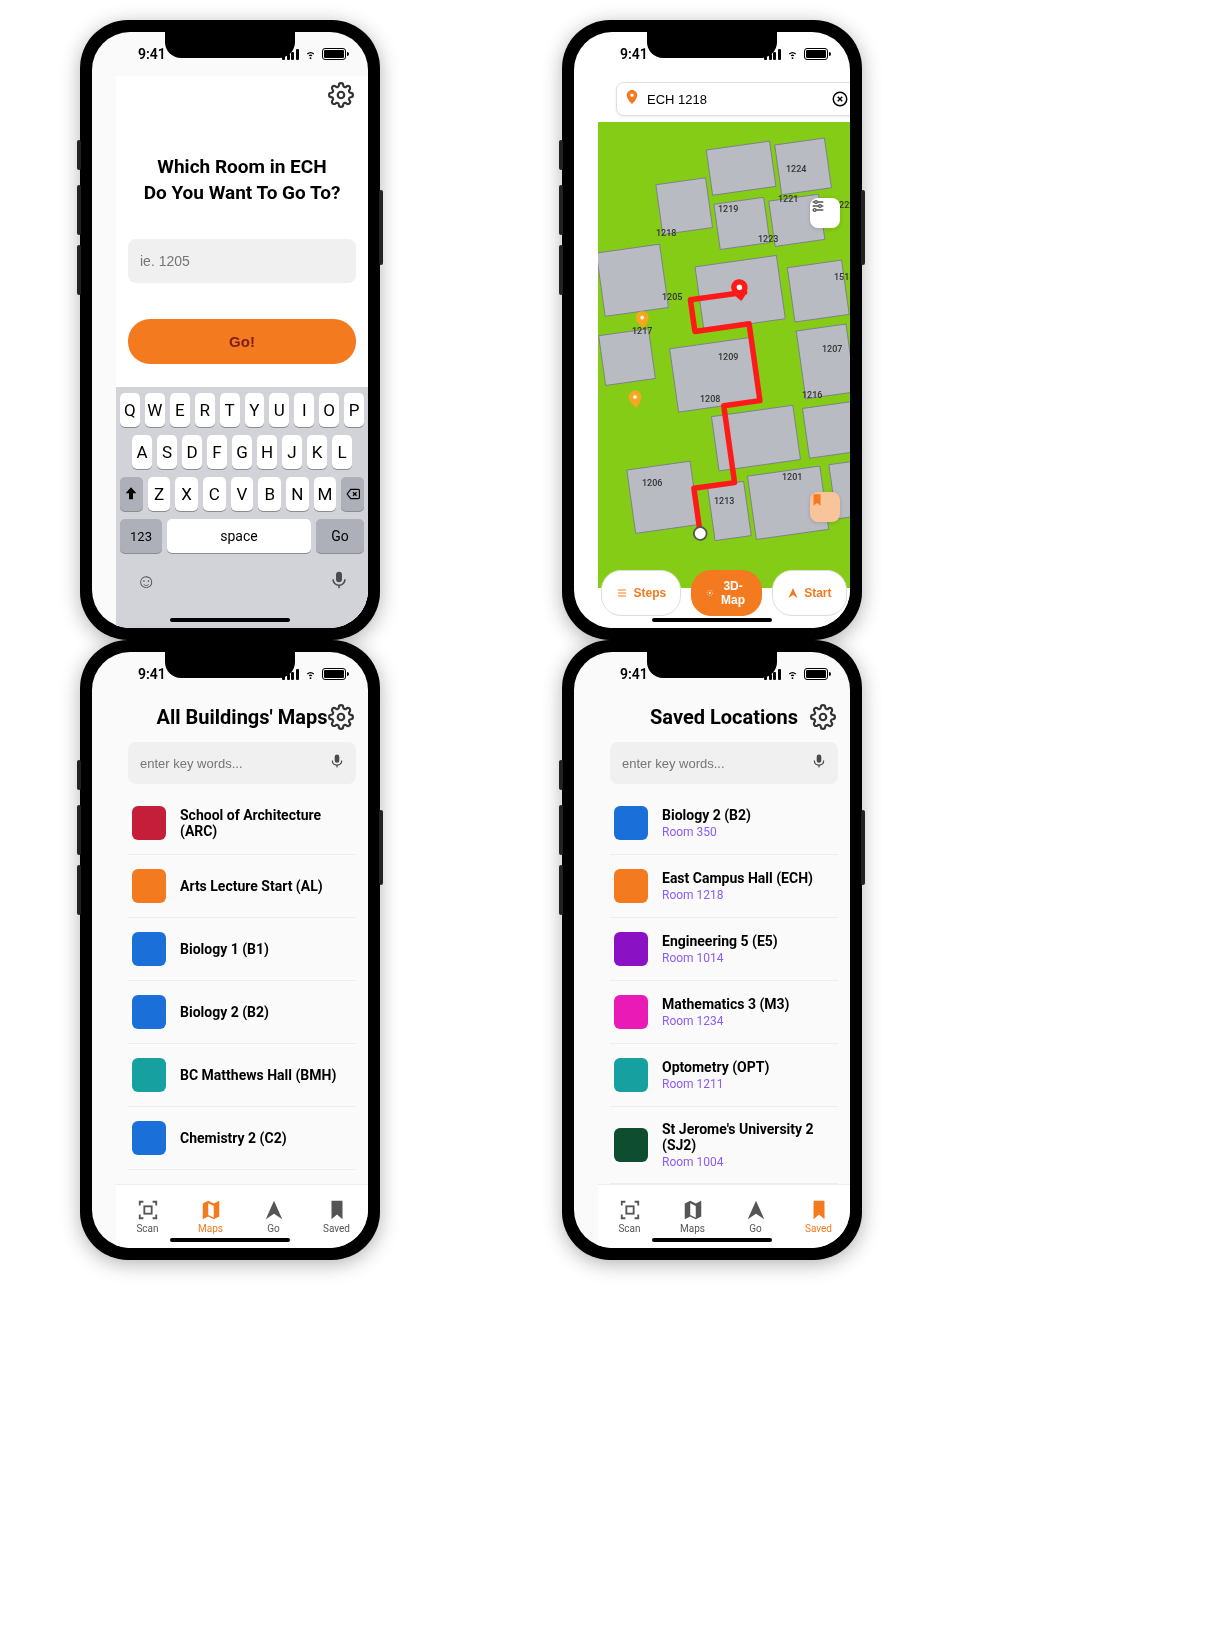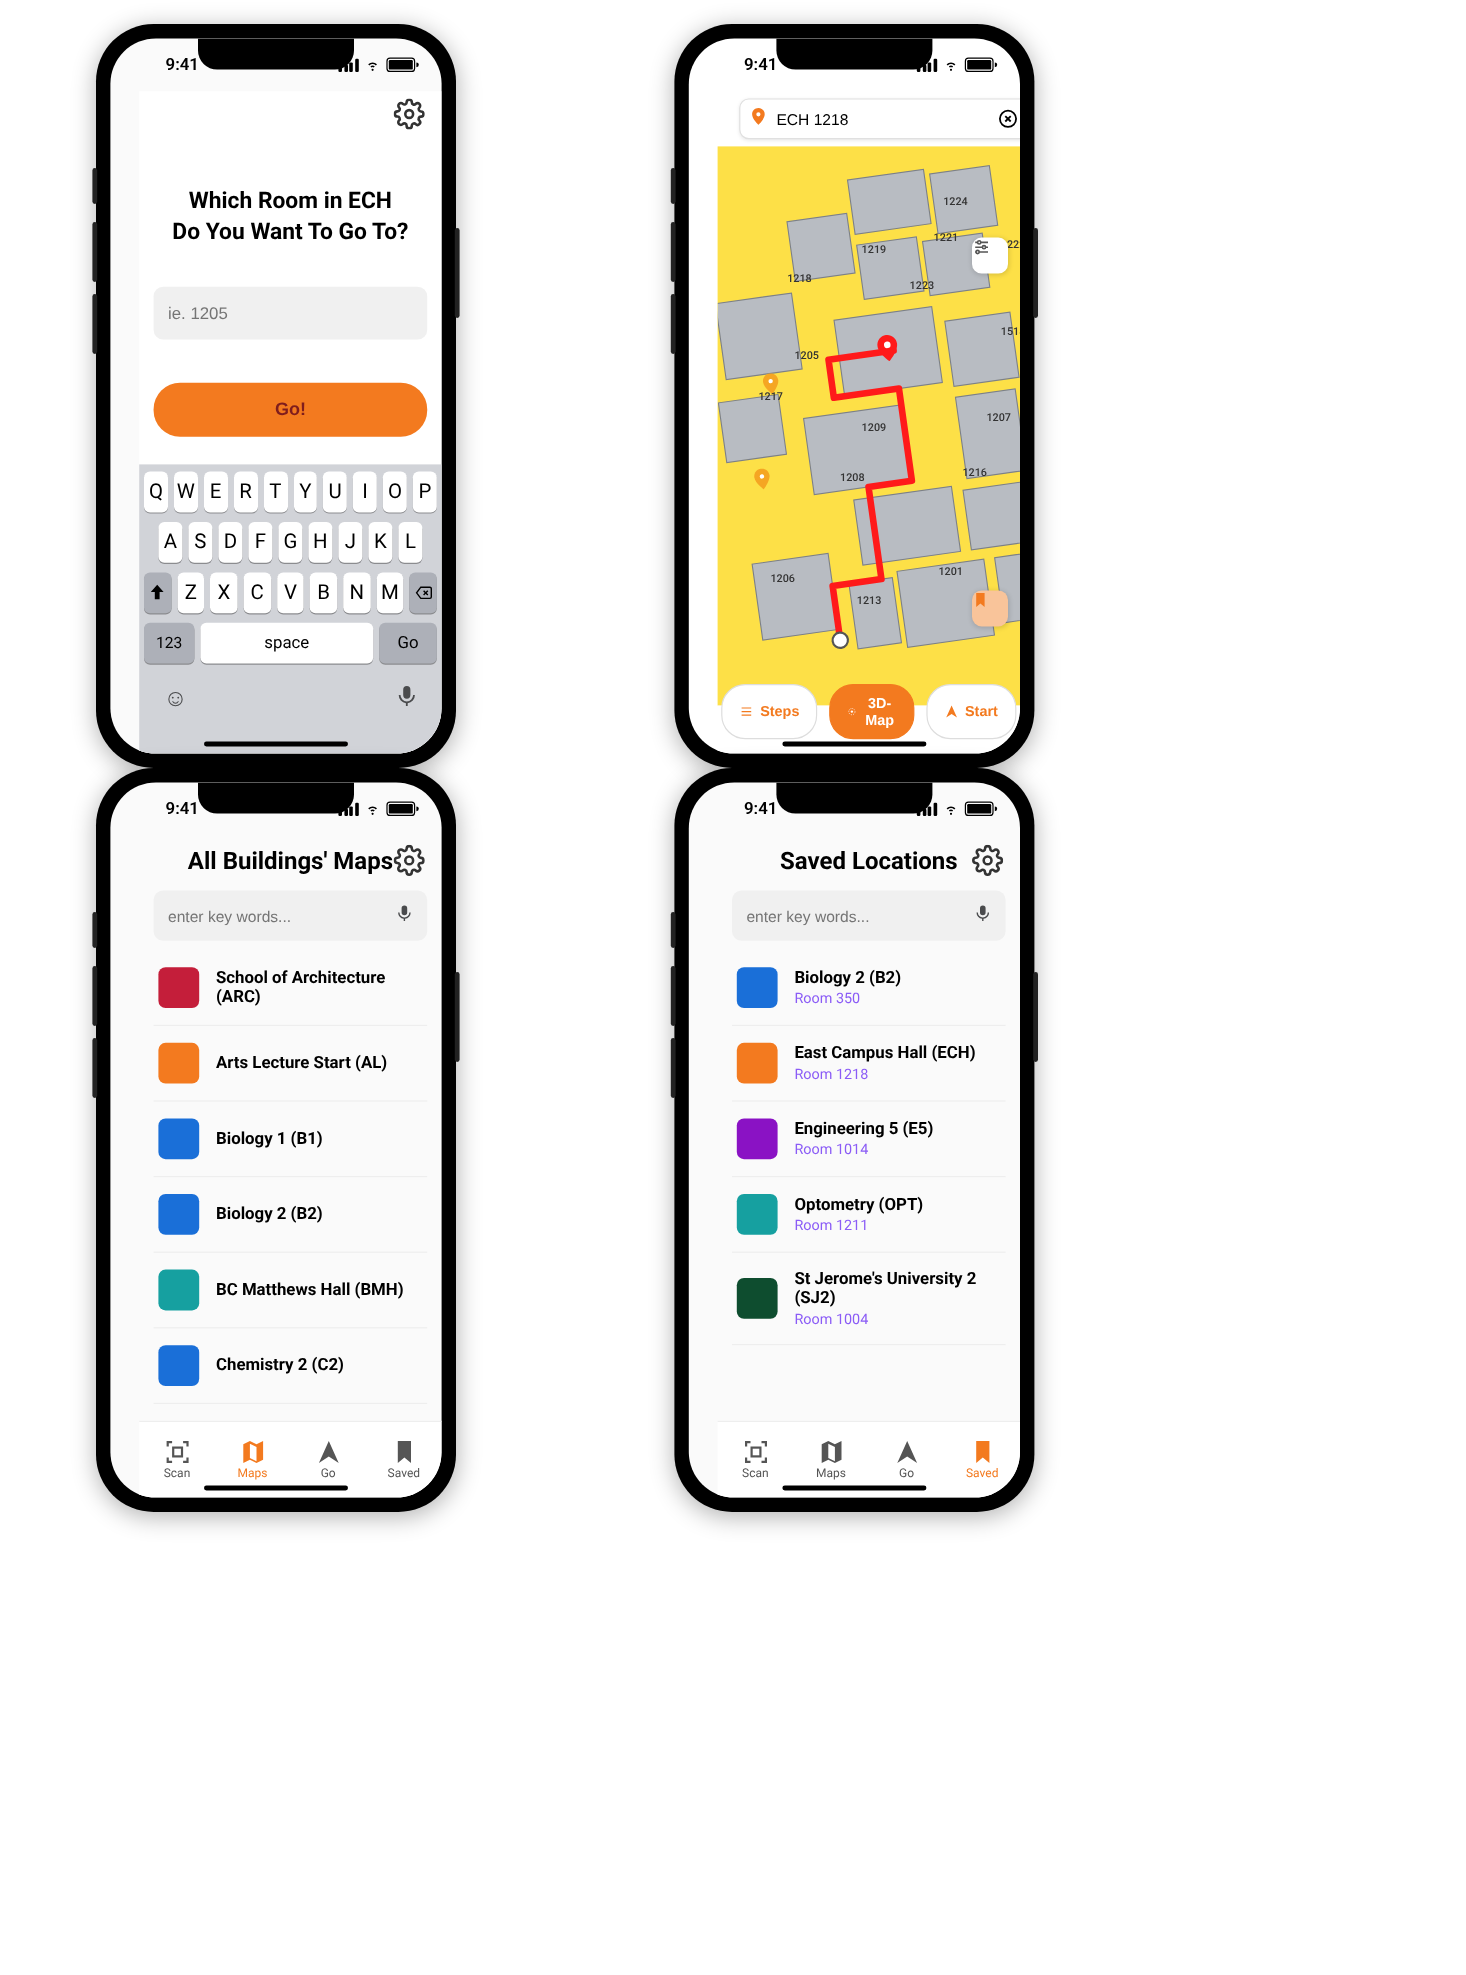--- a/index.html
+++ b/index.html
@@ -80,21 +80,21 @@
   
   .p2 .screen { background:#fff; }
   .p2 .top-row { display:flex; align-items:center; gap:8px; padding:6px 10px; }
   .back-btn { width:24px; height:24px; cursor:pointer; }
   .search-pill { flex:1; display:flex; align-items:center; gap:8px; background:#fff; border:1px solid #e0e0e0;
                  border-radius:8px; padding:6px 8px; box-shadow:0 1px 3px rgba(0,0,0,0.08); }
   .pin-ic { color:#f37a1f; font-size:15px; }
   .search-pill input { flex:1; border:none; font-size:13px; outline:none; }
   .clear-btn { width:18px; height:18px; cursor:pointer; }
   .qr-btn { width:26px; height:26px; cursor:pointer; }
-  .map-canvas { flex:1; position:relative; overflow:hidden; background:#fde047; }
+  .map-canvas { flex:1; position:relative; overflow:hidden; background:#84cc16; }
   .map-canvas svg { position:absolute; inset:0; }
   .map-btns { position:absolute; bottom:12px; left:0; right:0; display:flex; justify-content:center; gap:10px; padding:0 10px; }
   .pill-btn { display:flex; align-items:center; gap:5px; background:#fff; border:1px solid #ddd;
               border-radius:20px; padding:8px 14px; font-size:12px; font-weight:600; color:#f37a1f; cursor:pointer; }
   .pill-btn.solid { background:#f37a1f; color:#fff; border-color:#f37a1f; }
   .float-btn { position:absolute; right:10px; background:#fff; border-radius:8px; width:30px; height:30px;
                display:flex; align-items:center; justify-content:center; box-shadow:0 1px 4px rgba(0,0,0,0.15); cursor:pointer; }
   .float-btn.filters { top:76px; }
   .float-btn.bookmark { top:370px; background:#f9c49a; }
   .room-lbl { position:absolute; font-size:9px; color:#333; font-weight:500; }
@@ -538,20 +538,27 @@
           </div>
         </div>
         <div class="list-item">
           <div class="swatch" style="background:#8a12c4"></div>
     <div class="item-text">
             <span class="item-title">Engineering 5 (E5)</span>
     <span class="item-sub">Room 1014</span>
           </div>
         </div>
         <div class="list-item">
+          <div class="swatch" style="background:#e91ab5"></div>
+    <div class="item-text">
+            <span class="item-title">Mathematics 3 (M3)</span>
+    <span class="item-sub">Room 1234</span>
+          </div>
+        </div>
+        <div class="list-item">
           <div class="swatch" style="background:#16a0a0"></div>
     <div class="item-text">
             <span class="item-title">Optometry (OPT)</span>
     <span class="item-sub">Room 1211</span>
           </div>
         </div>
         <div class="list-item">
           <div class="swatch" style="background:#0e4d2f"></div>
     <div class="item-text">
             <span class="item-title">St Jerome's University 2 (SJ2)</span>

